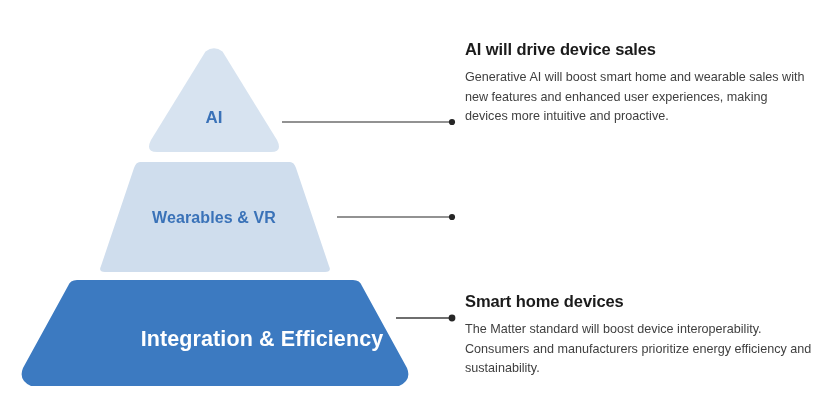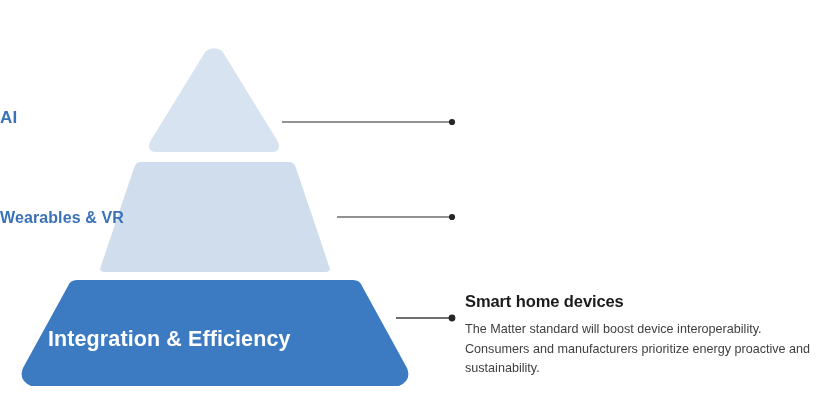--- a/index.html
+++ b/index.html
@@ -24,21 +24,21 @@
     position: absolute;
     left: 0;
     top: 0;
     width: 440px;
     height: 403px;
   }
   .tier-label {
     position: absolute;
     font-weight: bold;
     white-space: nowrap;
-    text-align: left;
+    text-align: center;
     letter-spacing: 0.1px;
   }
   #tier-label-top {
     left: 0;
     top: 108px;
     width: 428px;
     font-size: 17px;
     color: #3a72b8;
   }
   #tier-label-middle {
@@ -142,22 +142,28 @@
     <g>
       <line x1="337" y1="217" x2="450" y2="217" stroke="#6e6e6e" stroke-width="1.6"></line>
       <circle cx="452" cy="217" r="3.1" fill="#262626"></circle>
     </g>
     <g>
       <line x1="396" y1="318" x2="450" y2="318" stroke="#6e6e6e" stroke-width="1.9"></line>
       <circle cx="452" cy="318" r="3.4" fill="#262626"></circle>
     </g>
   </svg>
 
+  <div class="note" id="note-0">
+    <p class="note-title">AI will drive device sales</p>
+    <p class="note-body">Generative AI will boost smart home and wearable sales with
+new features and enhanced user experiences, making
+devices more intuitive and proactive.</p>
+  </div>
 
 
   <div class="note" id="note-2">
     <p class="note-title">Smart home devices</p>
     <p class="note-body">The Matter standard will boost  device interoperability.
-Consumers and manufacturers prioritize energy proactive and
+Consumers and manufacturers prioritize energy efficiency and
 sustainability.</p>
   </div>
 
 </div>
 
 </body></html>

